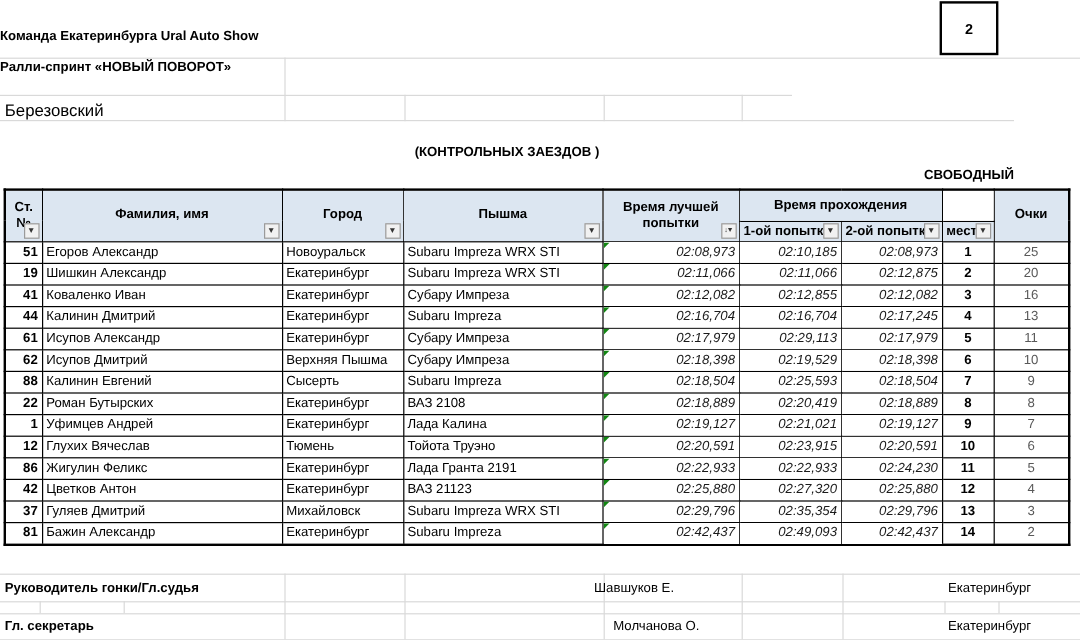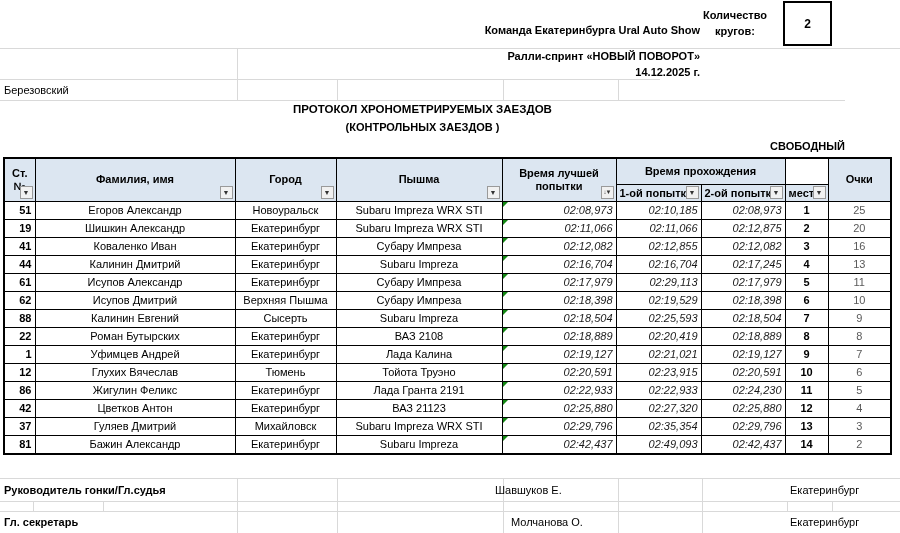--- a/index.html
+++ b/index.html
@@ -2,42 +2,42 @@
 <html><head>
 <meta charset="utf-8">
 <style>
   * { margin:0; padding:0; box-sizing:border-box; }
   body { font-family:"Liberation Sans", sans-serif; background:#888; }
   #sheet {
     position:relative; width:900px; height:533px; background:#fff;
     overflow:hidden; font-family:"Liberation Sans", sans-serif; color:#000;
   }
   .gridline { position:absolute; background:#d9d9d9; }
-  .titleline { position:absolute; left:0; width:700px; text-align:right; font-weight:bold; font-size:11px; }
+  .titleline { position:absolute; left:0; width:700px; text-align:left; font-weight:bold; font-size:11px; }
   .protline  { position:absolute; left:0; width:845px; text-align:center; font-weight:bold; font-size:11px; }
-  #location-cell { position:absolute; left:4px; top:84px; font-size:11px; }
+  #location-cell { position:absolute; left:4px; top:84px; font-size:14px; }
   #laps-label { position:absolute; left:688px; top:7px; width:94px; text-align:center;
     font-weight:bold; font-size:11px; line-height:16px; }
   #laps-box { position:absolute; left:783px; top:1px; width:49px; height:45px;
     border:2px solid #000; background:#fff; display:flex; align-items:center; justify-content:center;
     font-weight:bold; font-size:12px; }
 
   
   table#results { position:absolute; left:3px; top:157px; border-collapse:collapse;
     table-layout:fixed; width:887px; }
   #results th, #results td { border:1px solid #000; font-size:11px; overflow:hidden; }
   #results { border:2px solid #000; }
   #results th { background:#dce6f1; font-weight:bold; position:relative; vertical-align:middle; }
   #results th.h1 { height:26px; line-height:13px; }
   #results th.h2 { height:17px; }
   #results th.nofill { background:#fff; }
   #results th.sub { text-align:left; padding:0 15px 0 3px; white-space:nowrap; }
   #results td { height:17px; line-height:17px; white-space:nowrap; padding:0 3px; background:#fff; }
   td.c-num   { text-align:right; font-weight:bold; padding-right:4px; }
-  td.c-left  { text-align:center; }
+  td.c-left  { text-align:left; }
   td.c-time  { background:#c6d9f0; text-align:right; font-weight:normal; font-style:italic;
                color:#1a1a1a; position:relative;margin-left:36px; }
   td.c-place { text-align:center; font-weight:bold; }
   td.c-pts   { text-align:center; color:#595959; }
   .err-tri { position:absolute; top:0; left:0; width:0; height:0;
     border-top:5px solid #128712; border-right:5px solid transparent; }
   .dd {
     position:absolute; right:2px; bottom:2px; width:13px; height:13px;
     background:#f1f1f1; border:1px solid #9a9a9a; color:#333;
     font-size:7px; line-height:11px; text-align:center; cursor:pointer;
@@ -66,27 +66,24 @@
   <div class="gridline" style="left:503px;top:478px;width:1px;height:55px;"></div>
   <div class="gridline" style="left:618px;top:478px;width:1px;height:55px;"></div>
   <div class="gridline" style="left:702px;top:478px;width:1px;height:55px;"></div>
   <div class="gridline" style="left:787px;top:501px;width:1px;height:10px;"></div>
   <div class="gridline" style="left:832px;top:501px;width:1px;height:10px;"></div>
   <div class="gridline" style="left:33px;top:501px;width:1px;height:10px;"></div>
   <div class="gridline" style="left:103px;top:501px;width:1px;height:10px;"></div>
 
   <div class="titleline" style="top:24px;">Команда Екатеринбурга Ural Auto Show</div>
   <div class="titleline" style="top:50px;">Ралли-спринт  «НОВЫЙ ПОВОРОТ»</div>
-  <div class="titleline" style="top:66px;">14.12.2025 г.</div>
   <div id="location-cell">Березовский</div>
-  <div class="protline" style="top:103px;font-size:11.5px;">ПРОТОКОЛ ХРОНОМЕТРИРУЕМЫХ ЗАЕЗДОВ</div>
   <div class="protline" style="top:121px;">(КОНТРОЛЬНЫХ ЗАЕЗДОВ )</div>
   <div class="protline" style="top:140px;text-align:right;">СВОБОДНЫЙ</div>
 
-  <div id="laps-label">Количество кругов:</div>
   <div id="laps-box">2</div>
 
   <table id="results">
     <colgroup>
       <col style="width:31px">
         <col style="width:200px">
         <col style="width:101px">
       <col style="width:166px">
         <col style="width:114px">
         <col style="width:85px">

